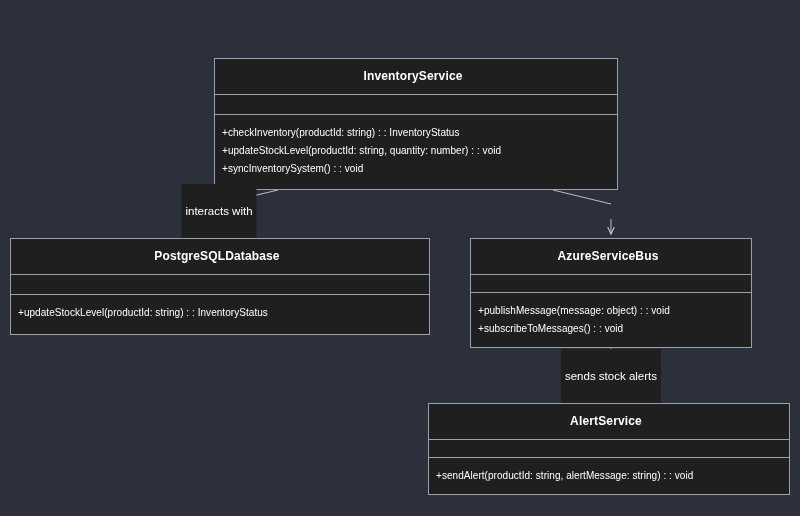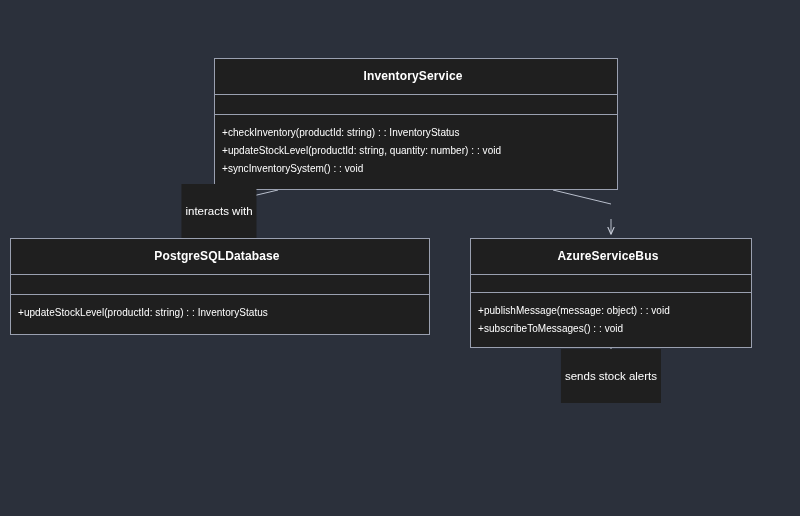--- a/index.html
+++ b/index.html
@@ -128,19 +128,26 @@
 
   <div class="uml-class" style="left:470px; top:238px; width:282px; height:110px;">
     <div class="uml-title">AzureServiceBus</div>
     <div class="uml-attrs"></div>
     <div class="uml-methods">
       <div class="uml-method">+publishMessage(message: object) : : void</div>
       <div class="uml-method">+subscribeToMessages() : : void</div>
     </div>
   </div>
 
+  <div class="uml-class" style="left:428px; top:403px; width:362px; height:92px;">
+    <div class="uml-title">AlertService</div>
+    <div class="uml-attrs"></div>
+    <div class="uml-methods">
+      <div class="uml-method">+sendAlert(productId: string, alertMessage: string) : : void</div>
+    </div>
+  </div>
 
   <div class="edge-label" style="left:219px; top:211px;">interacts with</div>
 
 
   <div class="edge-label" style="left:611px; top:376px;">sends stock alerts</div>
 
 </div>
 
 </body></html>

